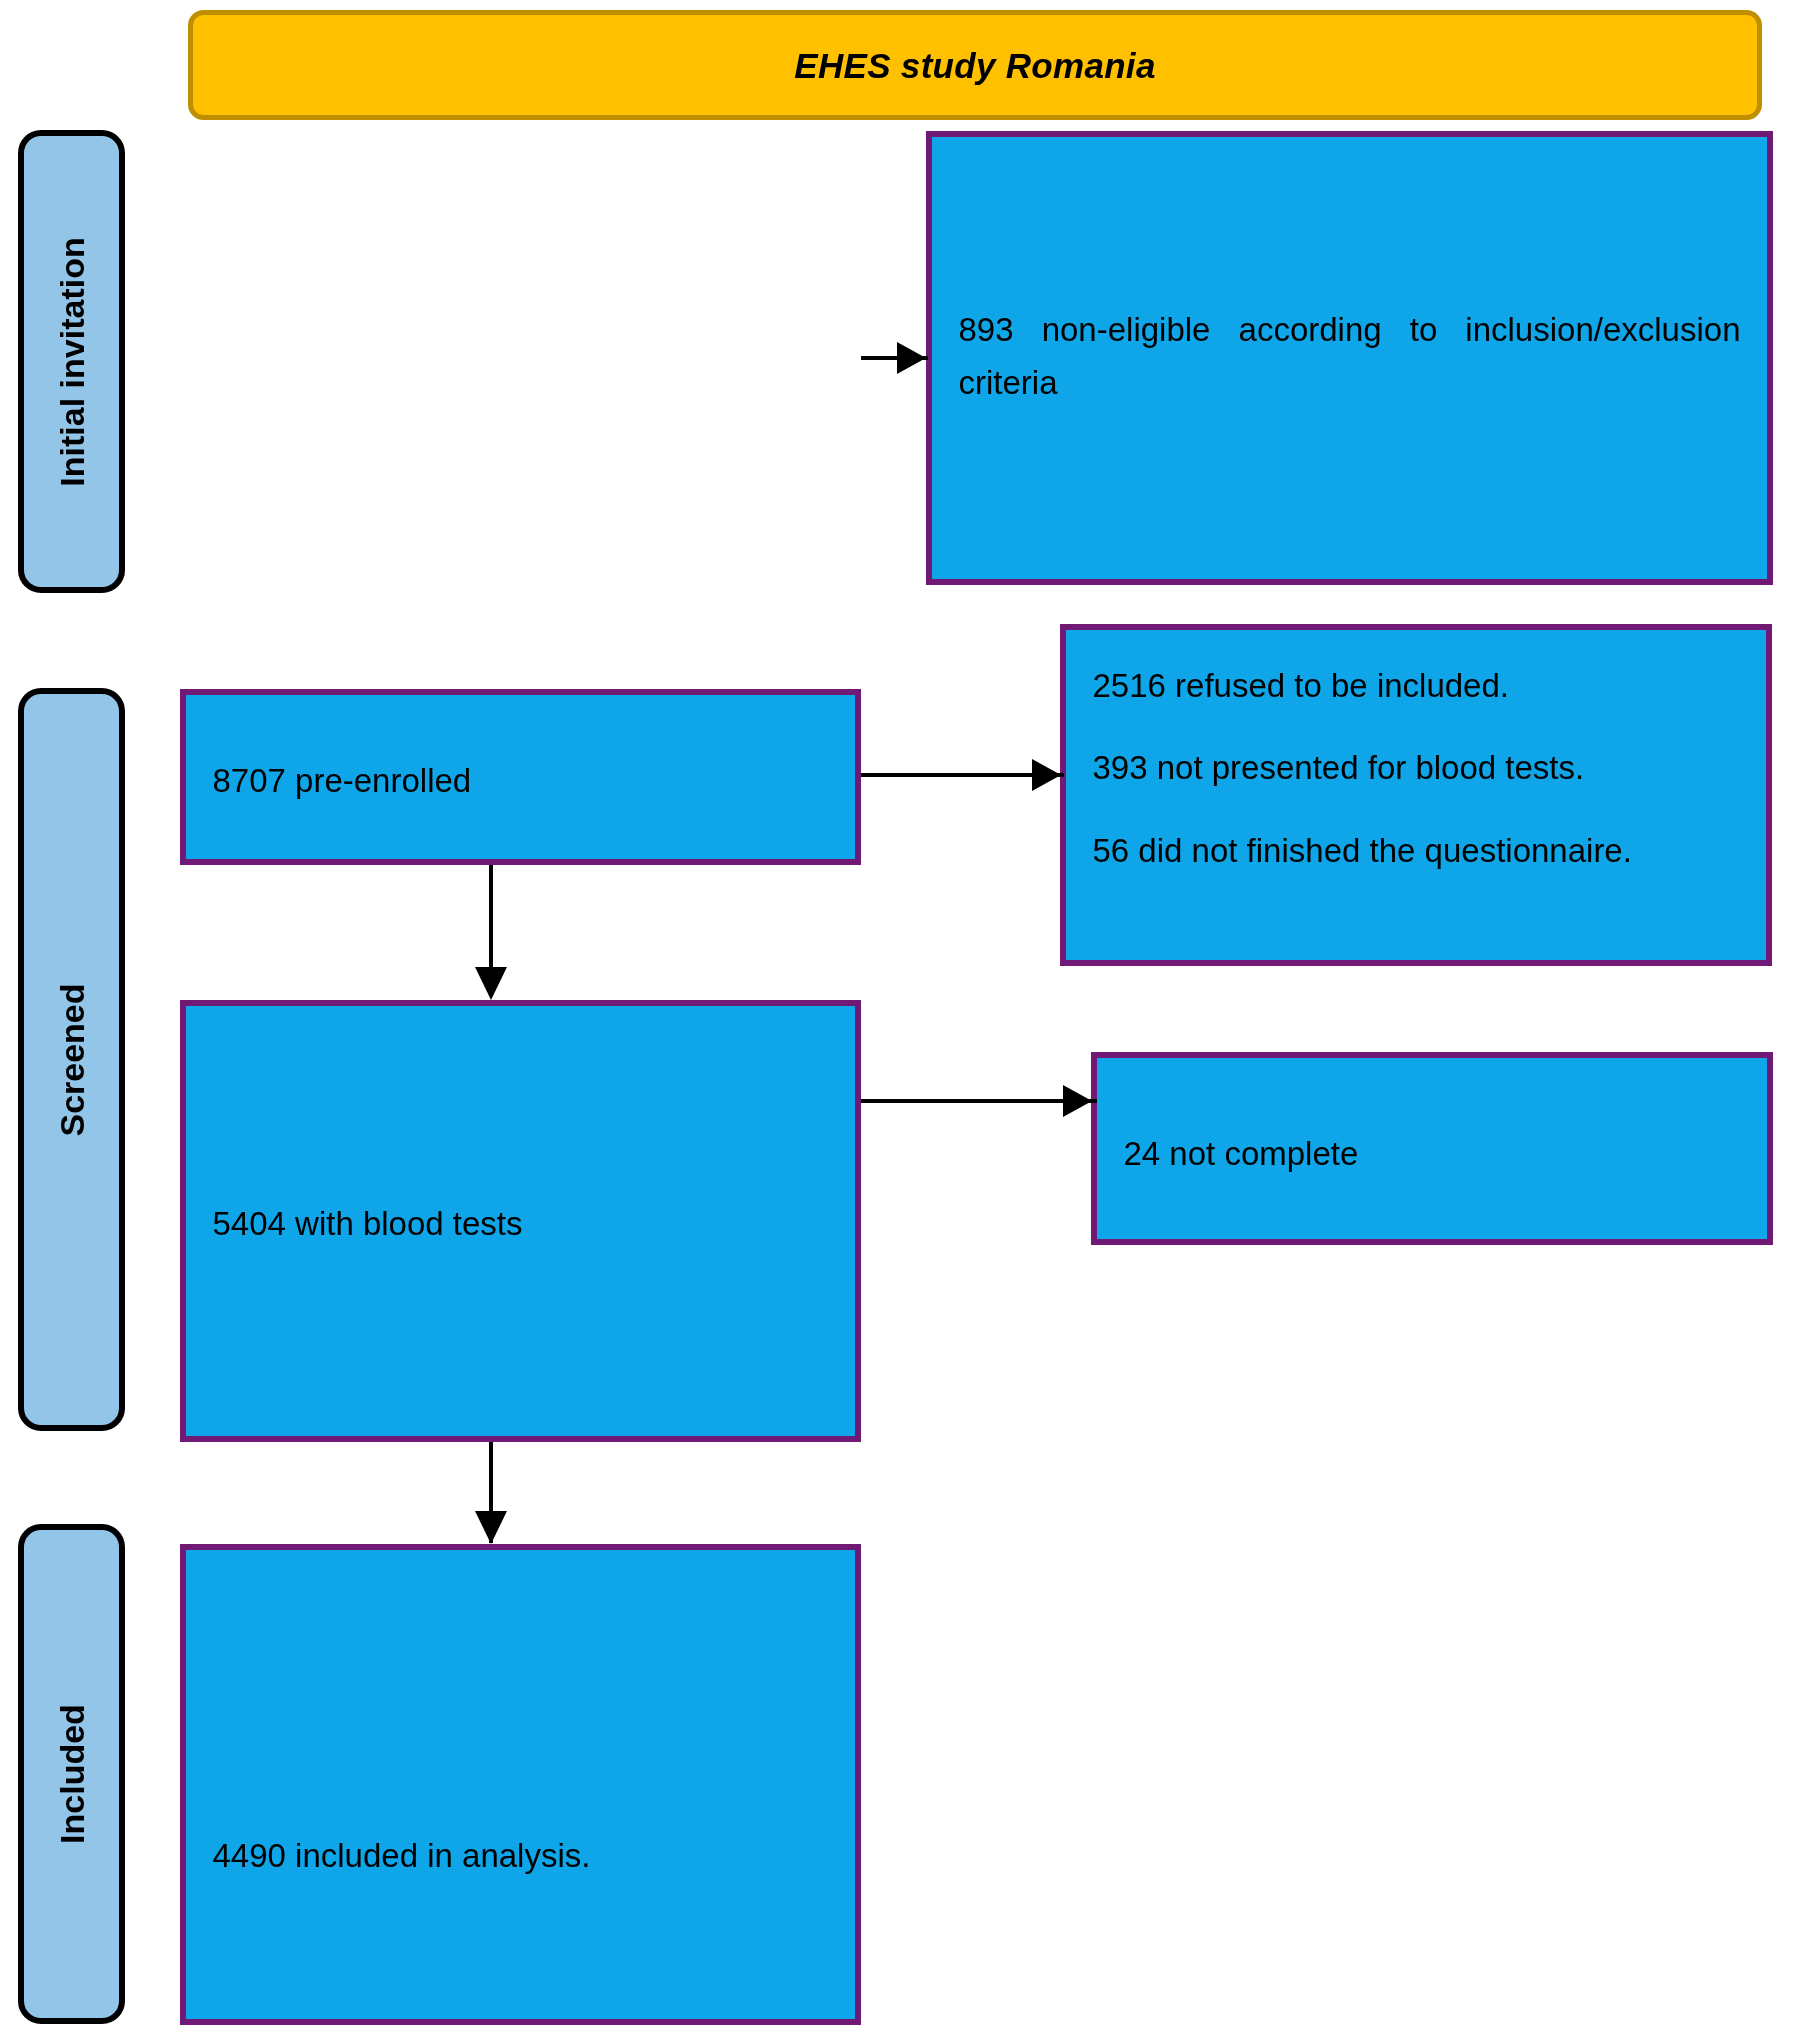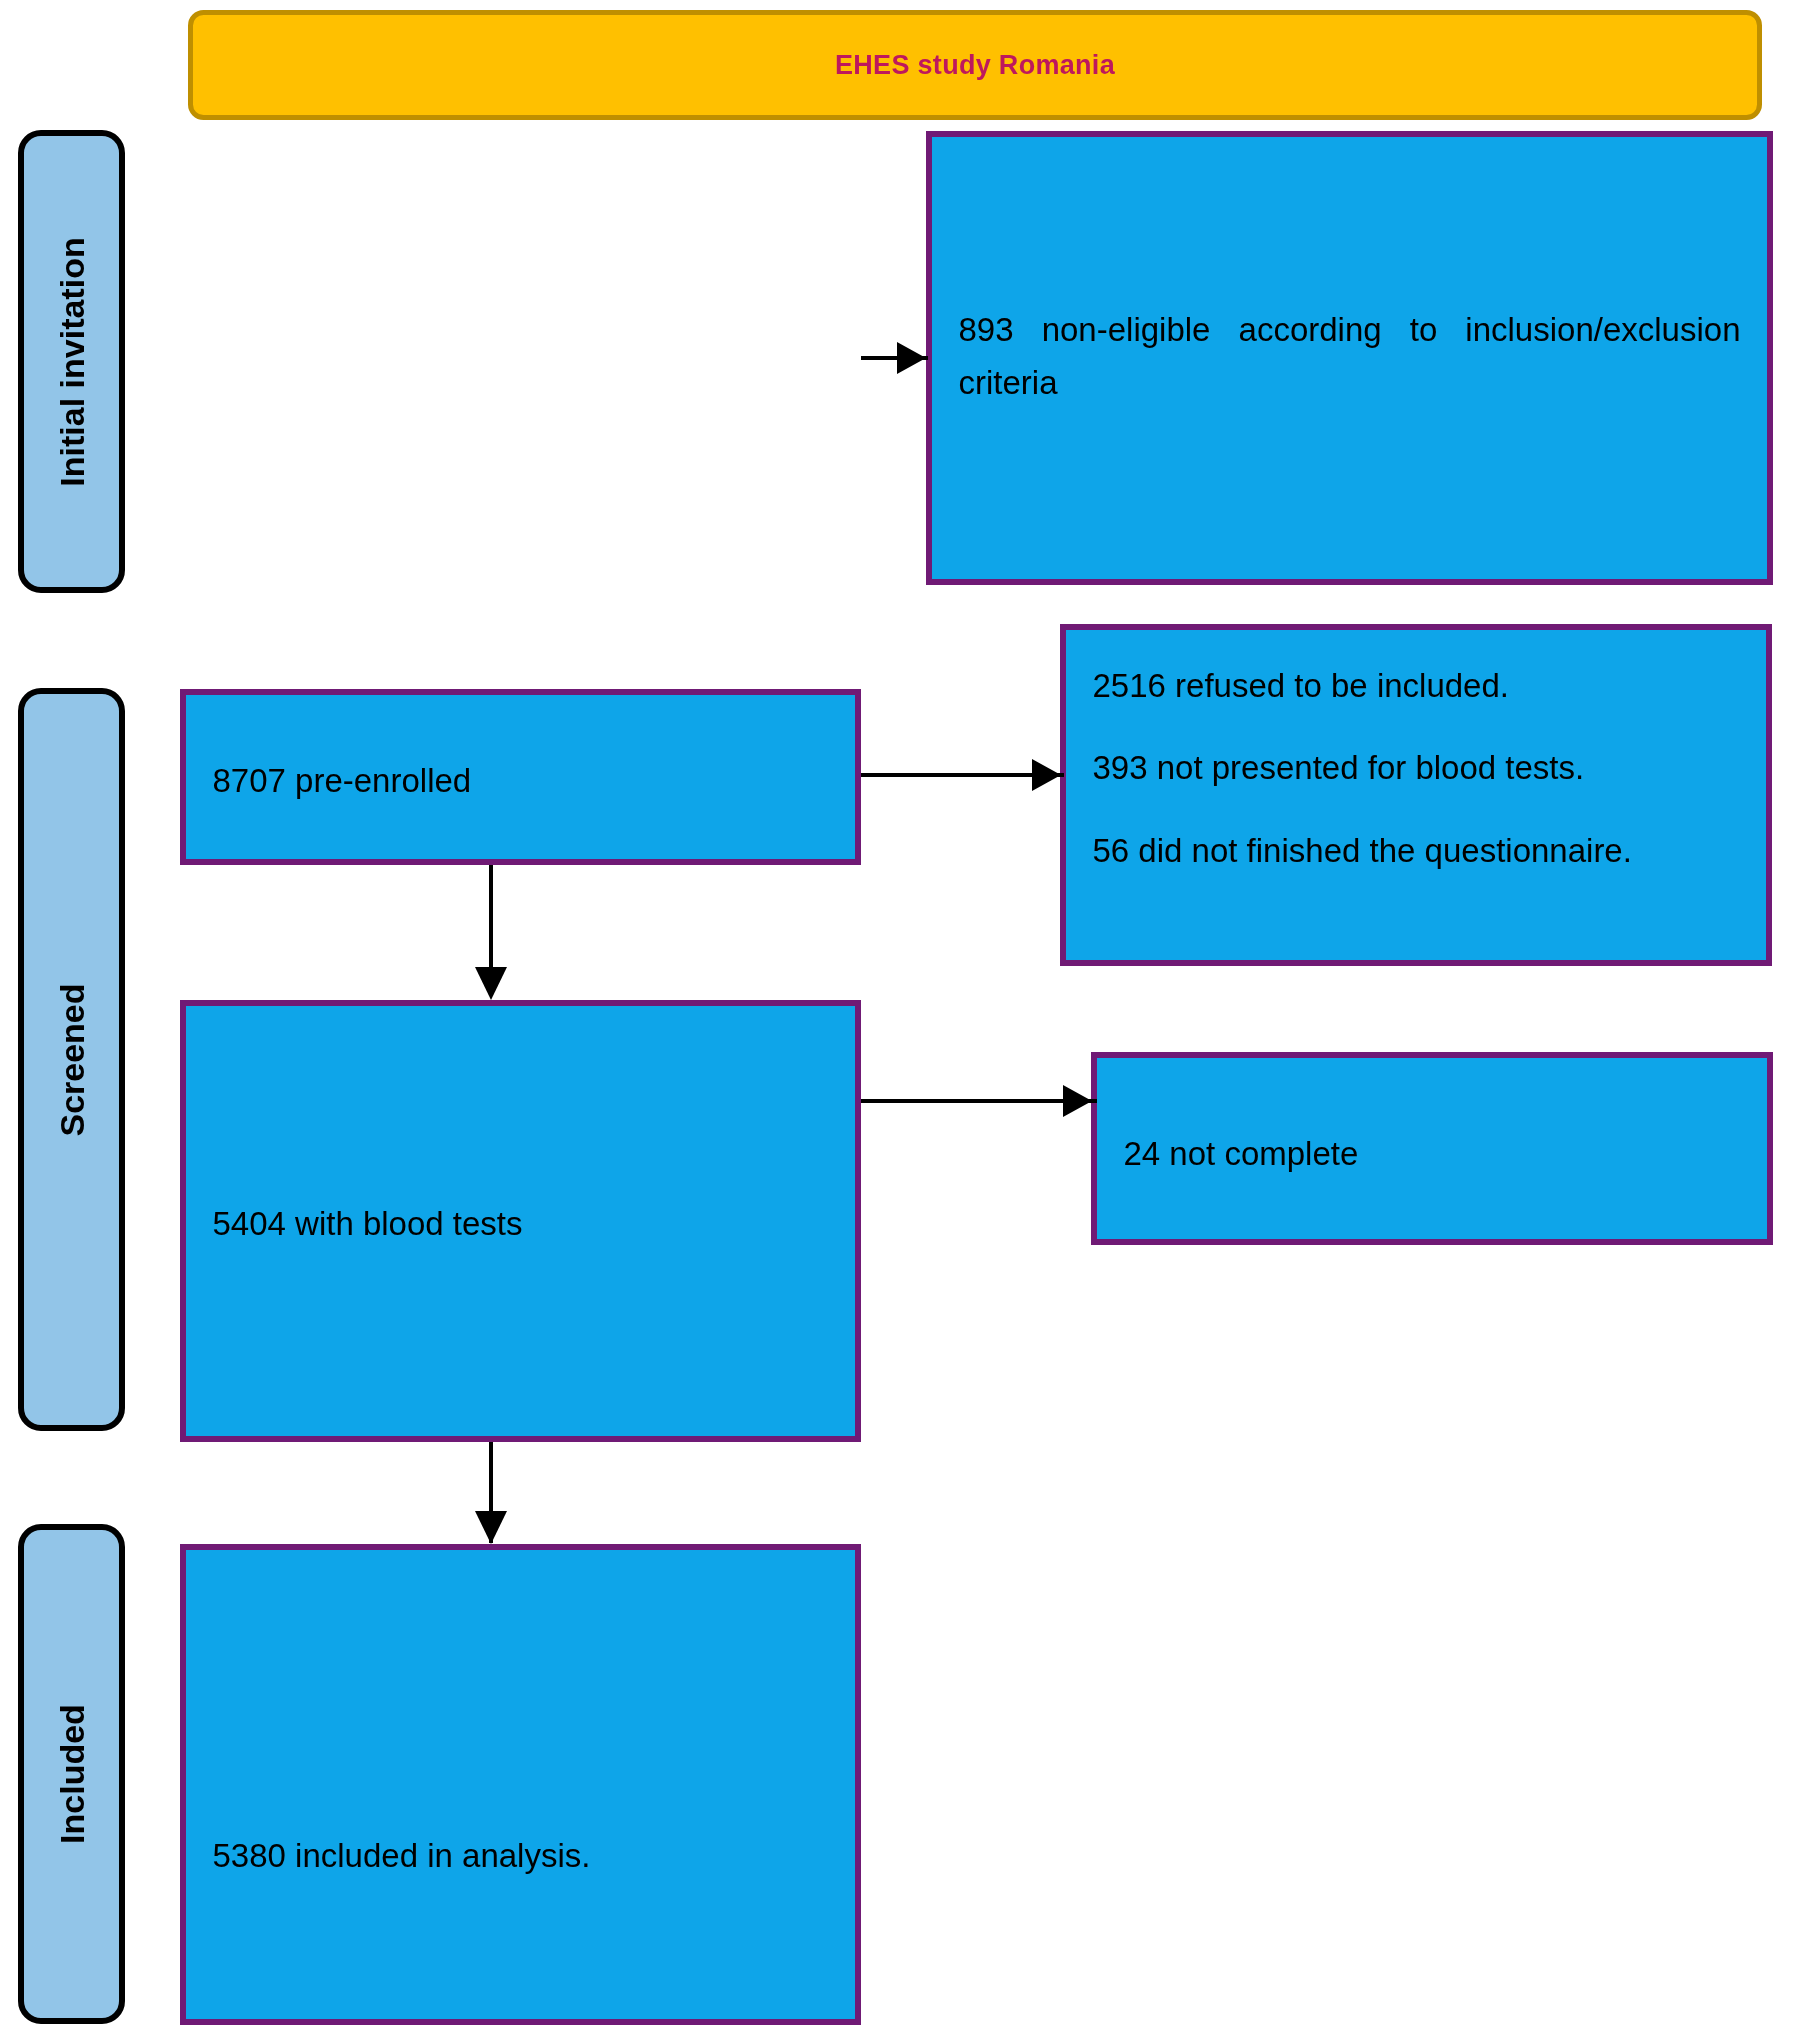--- a/index.html
+++ b/index.html
@@ -28,25 +28,26 @@
     height: 110px;
     background: #FFC000;
     border: 5px solid #BF8F00;
     border-radius: 15.5px;
     box-sizing: border-box;
     display: flex;
     align-items: center;
     justify-content: center;
   }
   .title-banner .title-text {
-    font-size: 27px;
+    font-size: 35px;
     font-weight: bold;
-    color: #be185d;
+    color: #000000;
     letter-spacing: 0.3px;
     line-height: 1;
+    font-style: italic;
   }
 
   
   .stage-label {
     position: absolute;
     left: 18px;
     width: 107px;
     background: #92C5E8;
     border: 6px solid #000000;
     border-radius: 23px;
@@ -200,17 +201,17 @@
     <div class="box-text">24 not complete</div>
   </div>
 
   <div class="conn conn-h" id="c4-h"></div>
   <div class="arrow-right" id="c4-arrow"></div>
 
   <div class="conn conn-v" id="c5-v"></div>
   <div class="arrow-down" id="c5-arrow"></div>
 
   <div class="flow-box" id="box-included">
-    <div class="box-text">5380 included in analysis.</div>
+    <div class="box-text">4490 included in analysis.</div>
   </div>
 
 </div>
 
 
 </body></html>

